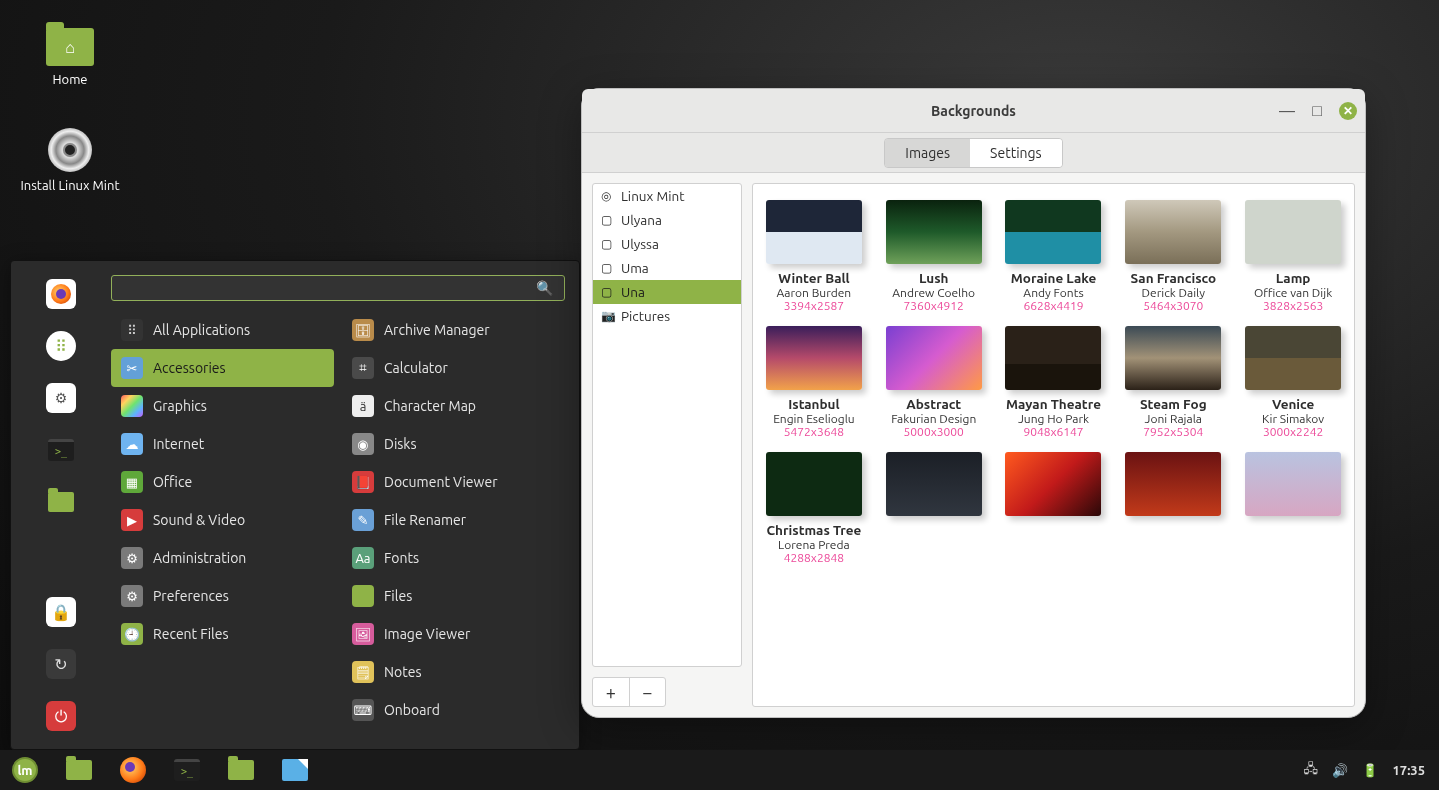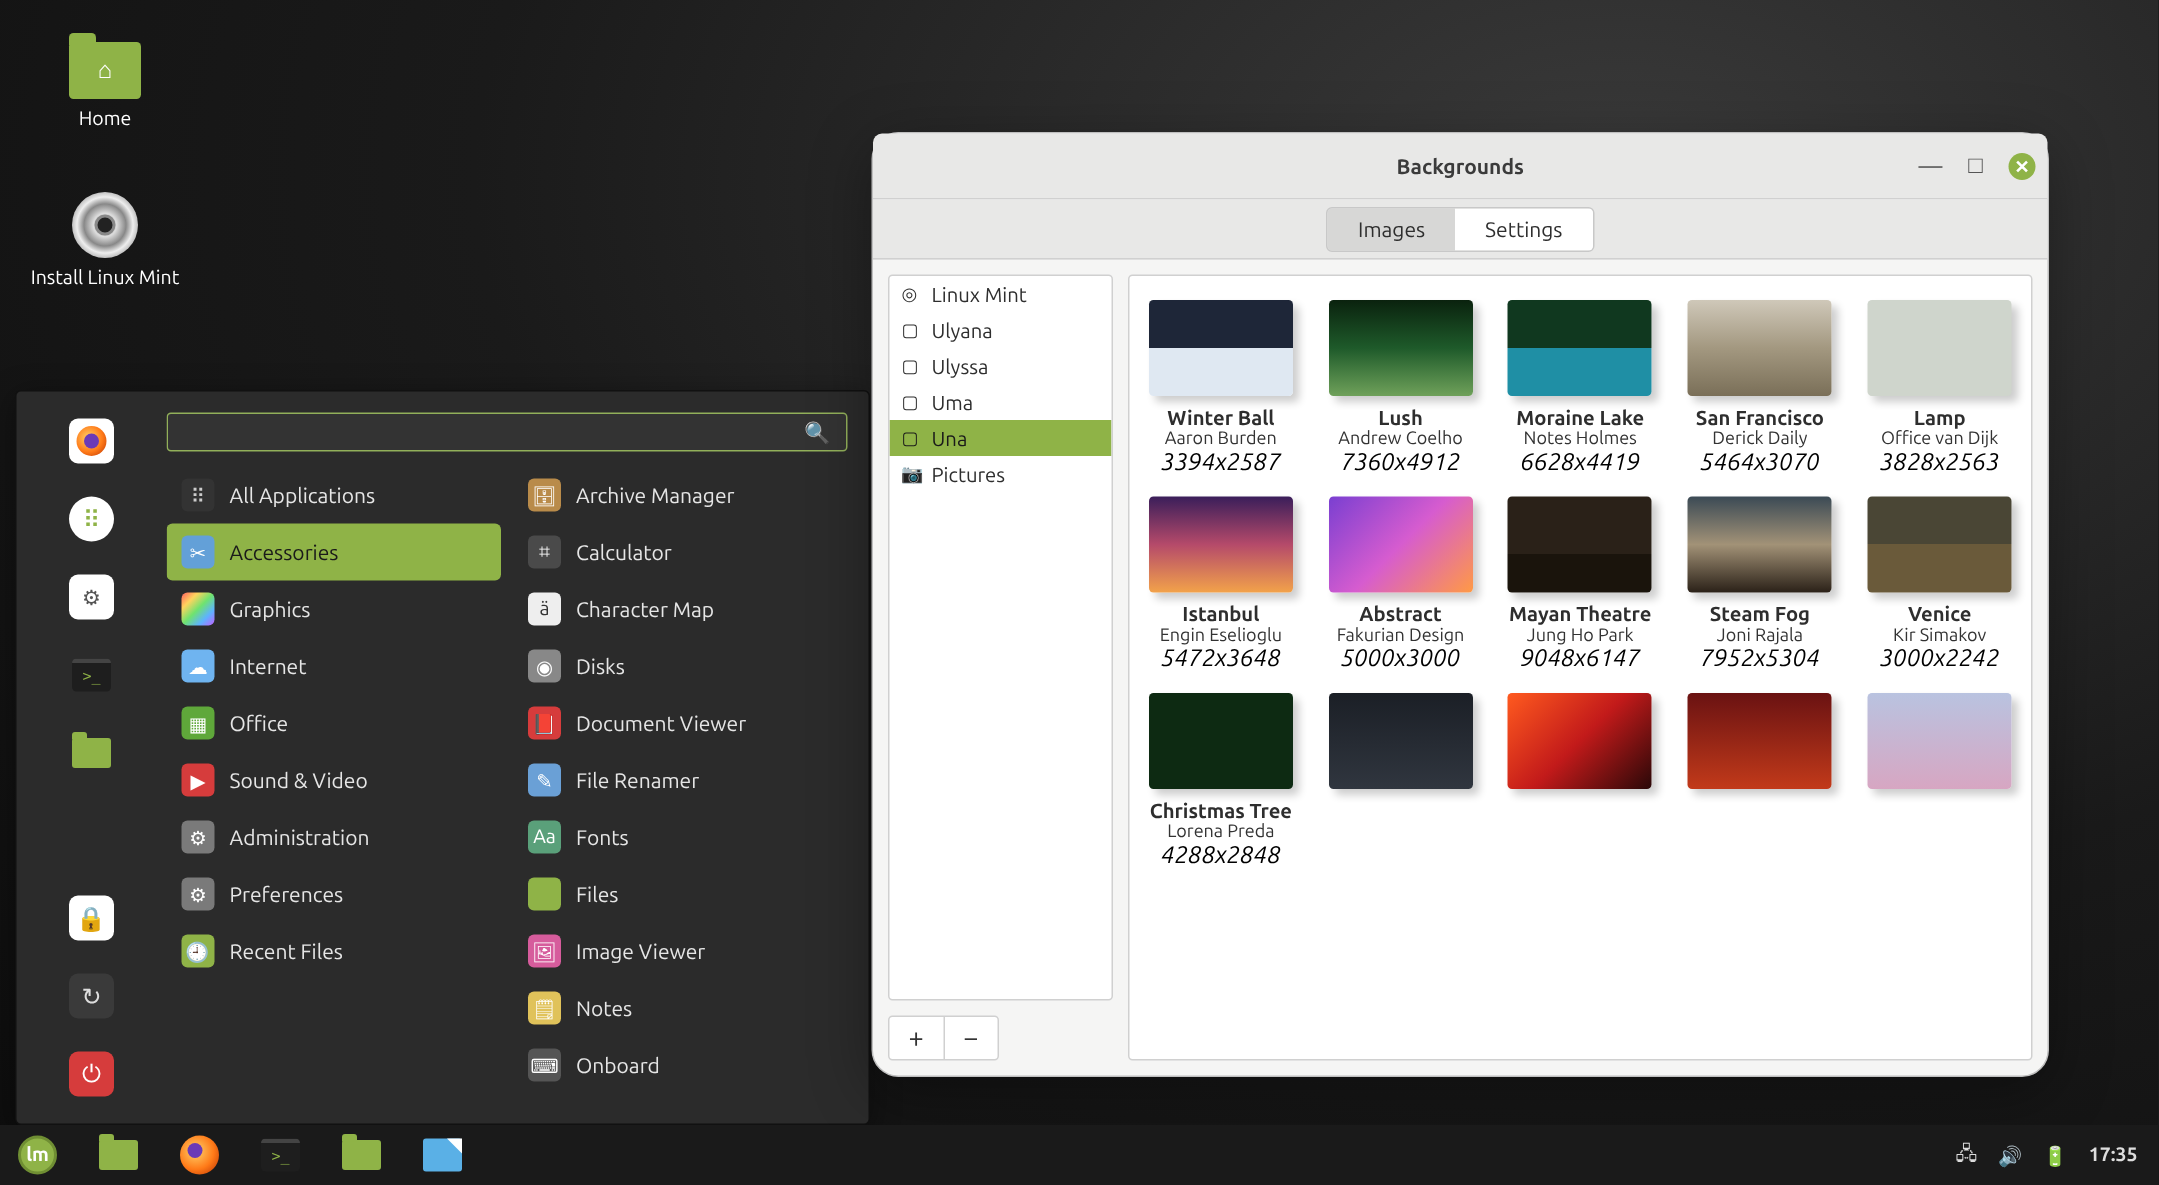--- a/index.html
+++ b/index.html
@@ -66,21 +66,21 @@
 .coll-item .ci-icon{ width:14px; font-size:12px;}
 .bg-addrm { display:flex; border:1px solid #d0d0d0; border-radius:3px; background:#fff; width:74px;}
 .bg-addrm button { flex:1; border:0; background:transparent; font-size:18px; padding:4px 0; cursor:pointer; color:#333;}
 .bg-addrm button + button { border-left:1px solid #d0d0d0;}
 .bg-right { flex:1; background:#fff; border:1px solid #d0d0d0; border-radius:3px; padding:16px 8px 8px; overflow-y:auto;}
 .wp-grid { display:grid; grid-template-columns: repeat(5, 1fr); gap: 14px 14px;}
 .wp-cell { text-align:center; }
 .wp-thumb { width:96px; height:64px; border-radius:3px; margin:0 auto 6px; box-shadow: 4px 4px 6px rgba(0,0,0,.2); }
 .wp-name { font-weight:700; font-size:13.5px; }
 .wp-author { font-size:12px; color:#333; }
-.wp-dim { font-size:16px; color:#000000;font-style:italic;}
+.wp-dim { font-size:12px; color:#ec4899;}
 
 
 .taskbar {
   position:absolute; left:0; right:0; bottom:0; height:40px;
   background:#1a1a1a; display:flex; align-items:center; padding:0 6px;
 }
 .tb-left { display:flex; align-items:center; gap:16px;}
 .tb-btn { width:38px; height:34px; display:flex; align-items:center; justify-content:center; border-radius:3px; cursor:pointer;}
 .tb-right { margin-left:auto; display:flex; align-items:center; gap:14px; color:#ddd; font-size:13px; padding-right:8px;}
 .tb-right span{cursor:pointer;}
@@ -336,21 +336,21 @@
           </div>
           <div class="wp-cell">
             <div class="wp-thumb th2"></div>
     <div class="wp-name">Lush</div>
     <div class="wp-author">Andrew Coelho</div>
     <div class="wp-dim">7360x4912</div>
           </div>
           <div class="wp-cell">
             <div class="wp-thumb th3"></div>
     <div class="wp-name">Moraine Lake</div>
-    <div class="wp-author">Notes Holmes</div>
+    <div class="wp-author">Andy Fonts</div>
     <div class="wp-dim">6628x4419</div>
           </div>
           <div class="wp-cell">
             <div class="wp-thumb th4"></div>
     <div class="wp-name">San Francisco</div>
     <div class="wp-author">Derick Daily</div>
     <div class="wp-dim">5464x3070</div>
           </div>
           <div class="wp-cell">
             <div class="wp-thumb th5"></div>

